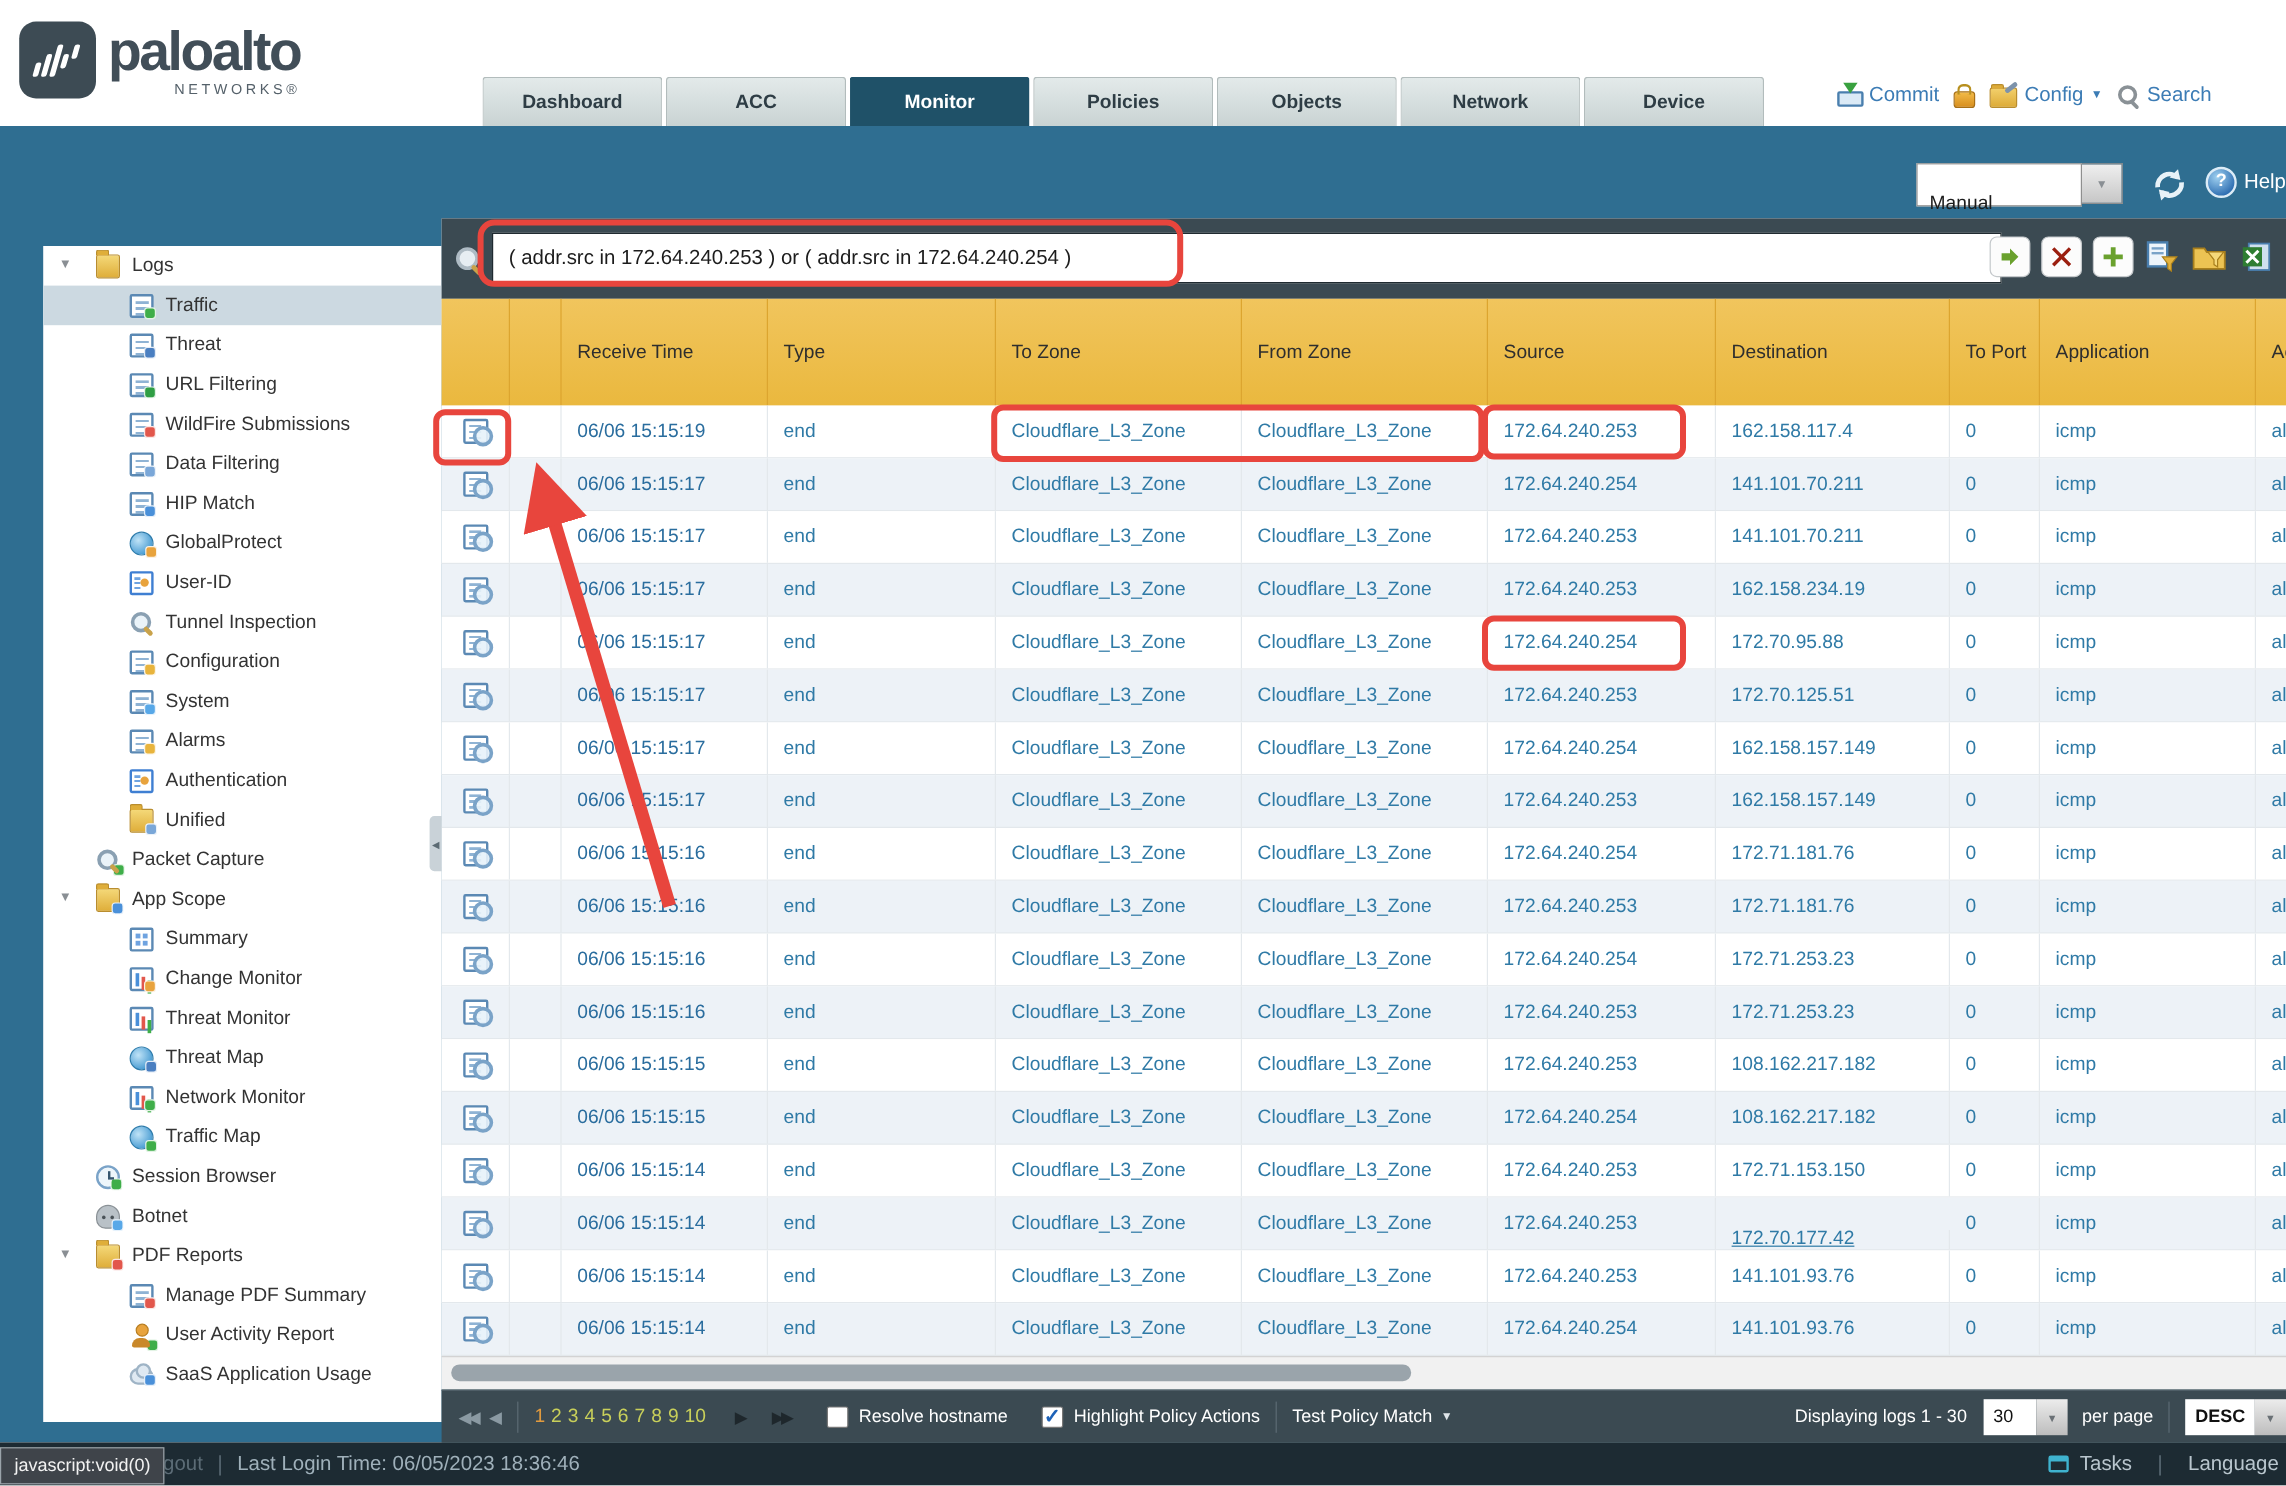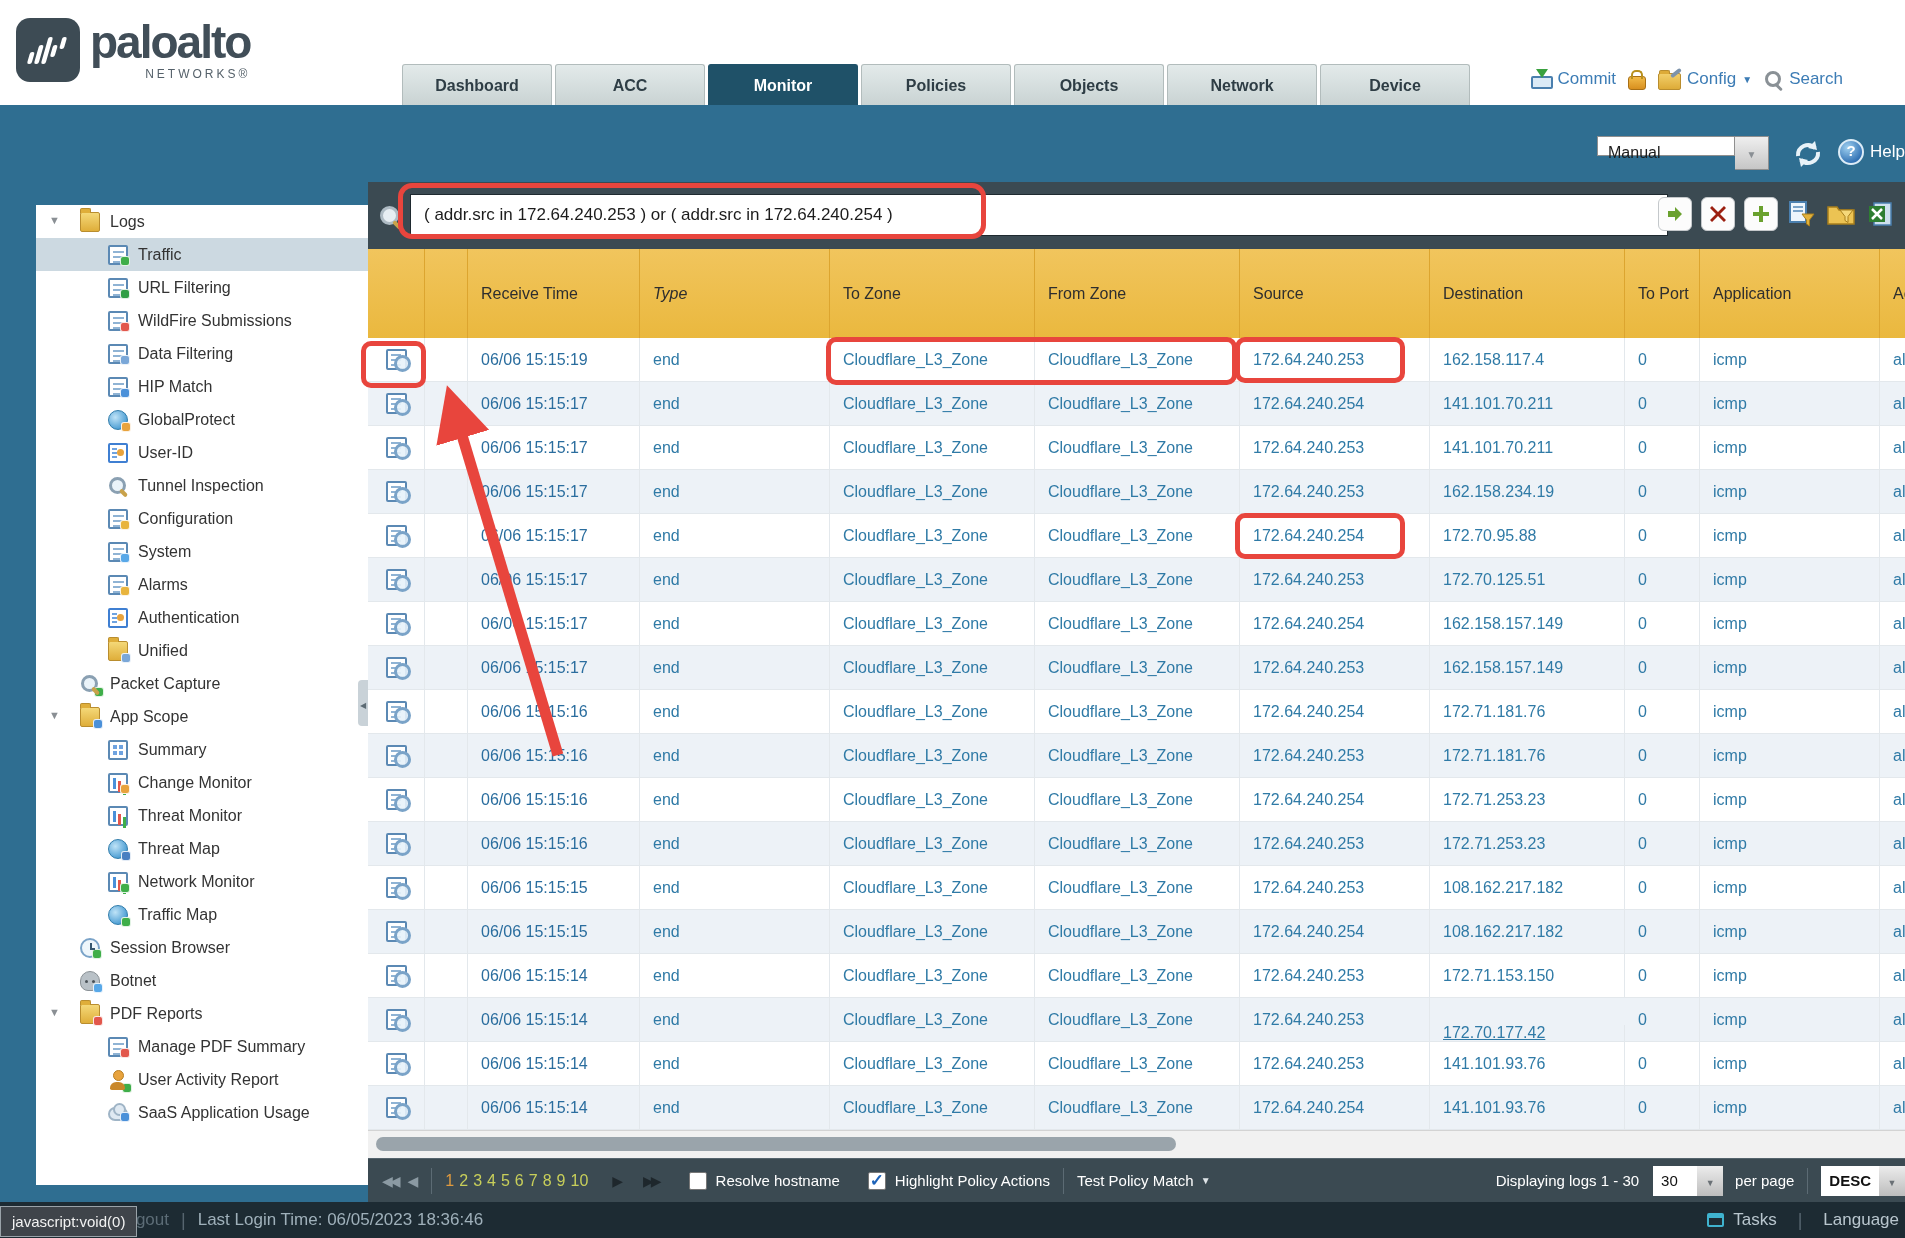--- a/index.html
+++ b/index.html
@@ -28,21 +28,21 @@
   .i-config::before{content:"";position:absolute;top:-4px;left:0;width:9px;height:3px;background:#ddab38;border:1px solid #b98d2e;border-bottom:none;border-radius:2px 2px 0 0;}
   .i-config::after{content:"";position:absolute;right:-2px;top:-3px;width:12px;height:4px;background:#7d93ab;border-radius:2px;transform:rotate(-38deg);}
   .caret-blue{font-size:10px;color:#3c7cb5;}
   .i-search{width:19px;height:19px;position:relative;}
   .i-search::before{content:"";position:absolute;left:1px;top:1px;width:10px;height:10px;border:3px solid #8a9196;border-radius:50%;}
   .i-search::after{content:"";position:absolute;right:0;bottom:0;width:8px;height:3px;background:#8a9196;border-radius:2px;transform:rotate(45deg);}
 
   
   .band{position:absolute;left:0;top:105px;width:1905px;height:1097px;background:#2f6e91;}
   .mode{position:absolute;left:1597px;top:136px;display:flex;}
-  .mode-box{width:138px;height:20px;background:#fff;border:1px solid #8f8f8f;box-sizing:border-box;font-size:16px;color:#1c1c1c;line-height:32px;padding:0 10px;}
+  .mode-box{width:138px;height:20px;background:#fff;border:1px solid #8f8f8f;box-sizing:border-box;font-size:16px;color:#1c1c1c;line-height:32px;padding:17px 10px;}
   .mode-btn{width:34px;height:34px;background:linear-gradient(#efefef,#c6c6c6);border:1px solid #8f8f8f;border-left:none;box-sizing:border-box;text-align:center;line-height:32px;cursor:pointer;}
   .mode-btn::before{content:"▼";font-size:10px;color:#8a8f94;}
   .refresh{position:absolute;left:1792px;top:138px;width:32px;height:32px;cursor:pointer;}
   .help{position:absolute;left:1838px;top:139px;display:flex;align-items:center;gap:6px;color:#fff;font-size:17px;cursor:pointer;}
   .i-help{width:26px;height:26px;border-radius:50%;background:radial-gradient(circle at 35% 30%,#9fd0f0,#2f6fb2 75%);border:2px solid #dcecf7;box-sizing:border-box;position:relative;}
   .i-help::before{content:"?";position:absolute;left:0;right:0;top:1px;text-align:center;color:#fff;font-weight:bold;font-size:15px;}
 
   
   .sidebar{position:absolute;left:36px;top:205px;width:332px;height:980px;background:#fff;overflow:hidden;}
   .tree-item{position:relative;height:33px;display:flex;align-items:center;font-size:16px;color:#333;cursor:pointer;white-space:nowrap;}
@@ -218,20 +218,26 @@
       <span>Logs</span>
     </div>
     <div class="tree-item lv1 selected">
       <span class="ticon k-page">
         <span class="badge" style="background: rgb(63, 174, 73);"></span>
       </span>
       <span>Traffic</span>
     </div>
     <div class="tree-item lv1">
       <span class="ticon k-page">
+        <span class="badge" style="background: rgb(74, 127, 193);"></span>
+      </span>
+      <span>Threat</span>
+    </div>
+    <div class="tree-item lv1">
+      <span class="ticon k-page">
         <span class="badge" style="background: rgb(47, 158, 68);"></span>
       </span>
       <span>URL Filtering</span>
     </div>
     <div class="tree-item lv1">
       <span class="ticon k-page">
         <span class="badge" style="background: rgb(226, 87, 76);"></span>
       </span>
       <span>WildFire Submissions</span>
     </div>
@@ -415,21 +421,21 @@
           <path d="M5 8 L15 18 M15 8 L5 18" stroke="#fff" stroke-width="2.5"></path>
         </svg>
       </div>
     </div>
   </div>
 
   <div class="thead" id="thead">
       <div class="th" style="width: 57px;"></div>
       <div class="th" style="width: 43px;"></div>
       <div class="th" style="width: 172px;">Receive Time</div>
-      <div class="th" style="width: 190px; font-style: italic;">Type</div>
+      <div class="th" style="width: 190px;">Type</div>
       <div class="th" style="width: 205px;">To Zone</div>
       <div class="th" style="width: 205px;">From Zone</div>
       <div class="th" style="width: 190px;">Source</div>
       <div class="th" style="width: 195px;">Destination</div>
       <div class="th" style="width: 75px;">To Port</div>
       <div class="th" style="width: 180px;">Application</div>
       <div class="th" style="width: 27px;">Action</div>
     </div>
   <div class="rows" id="rows">
       <div class="trow">

